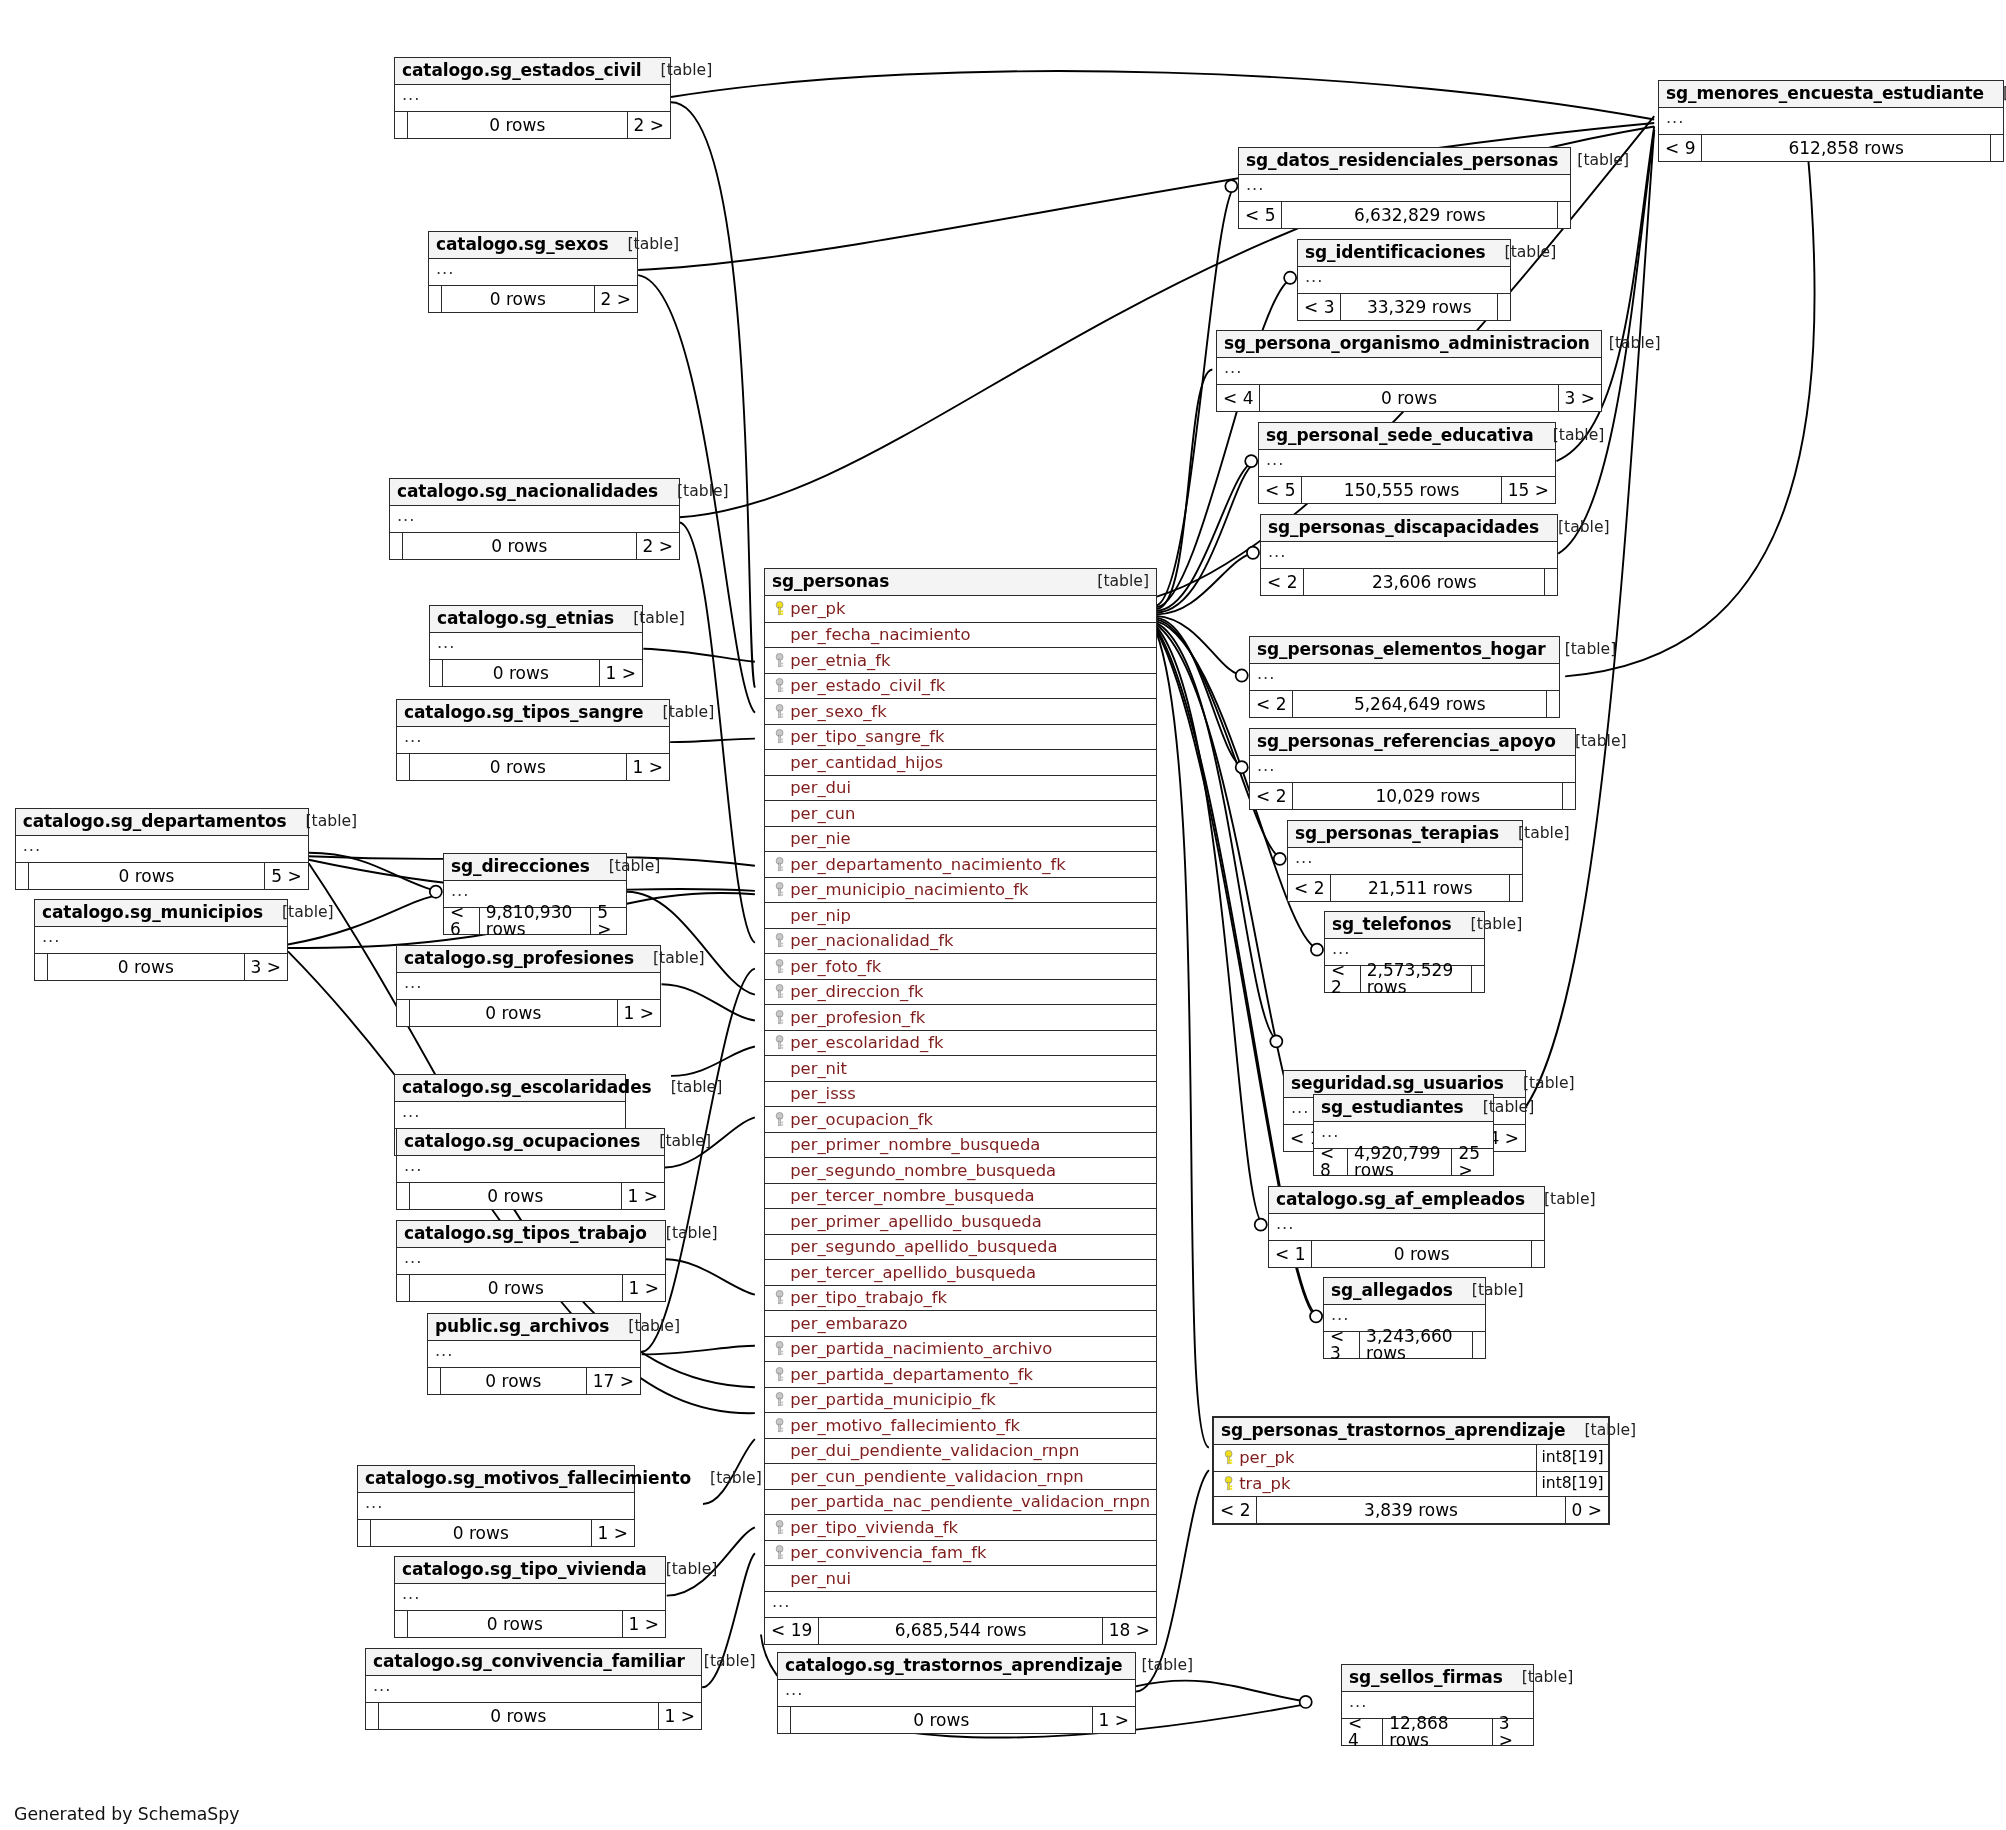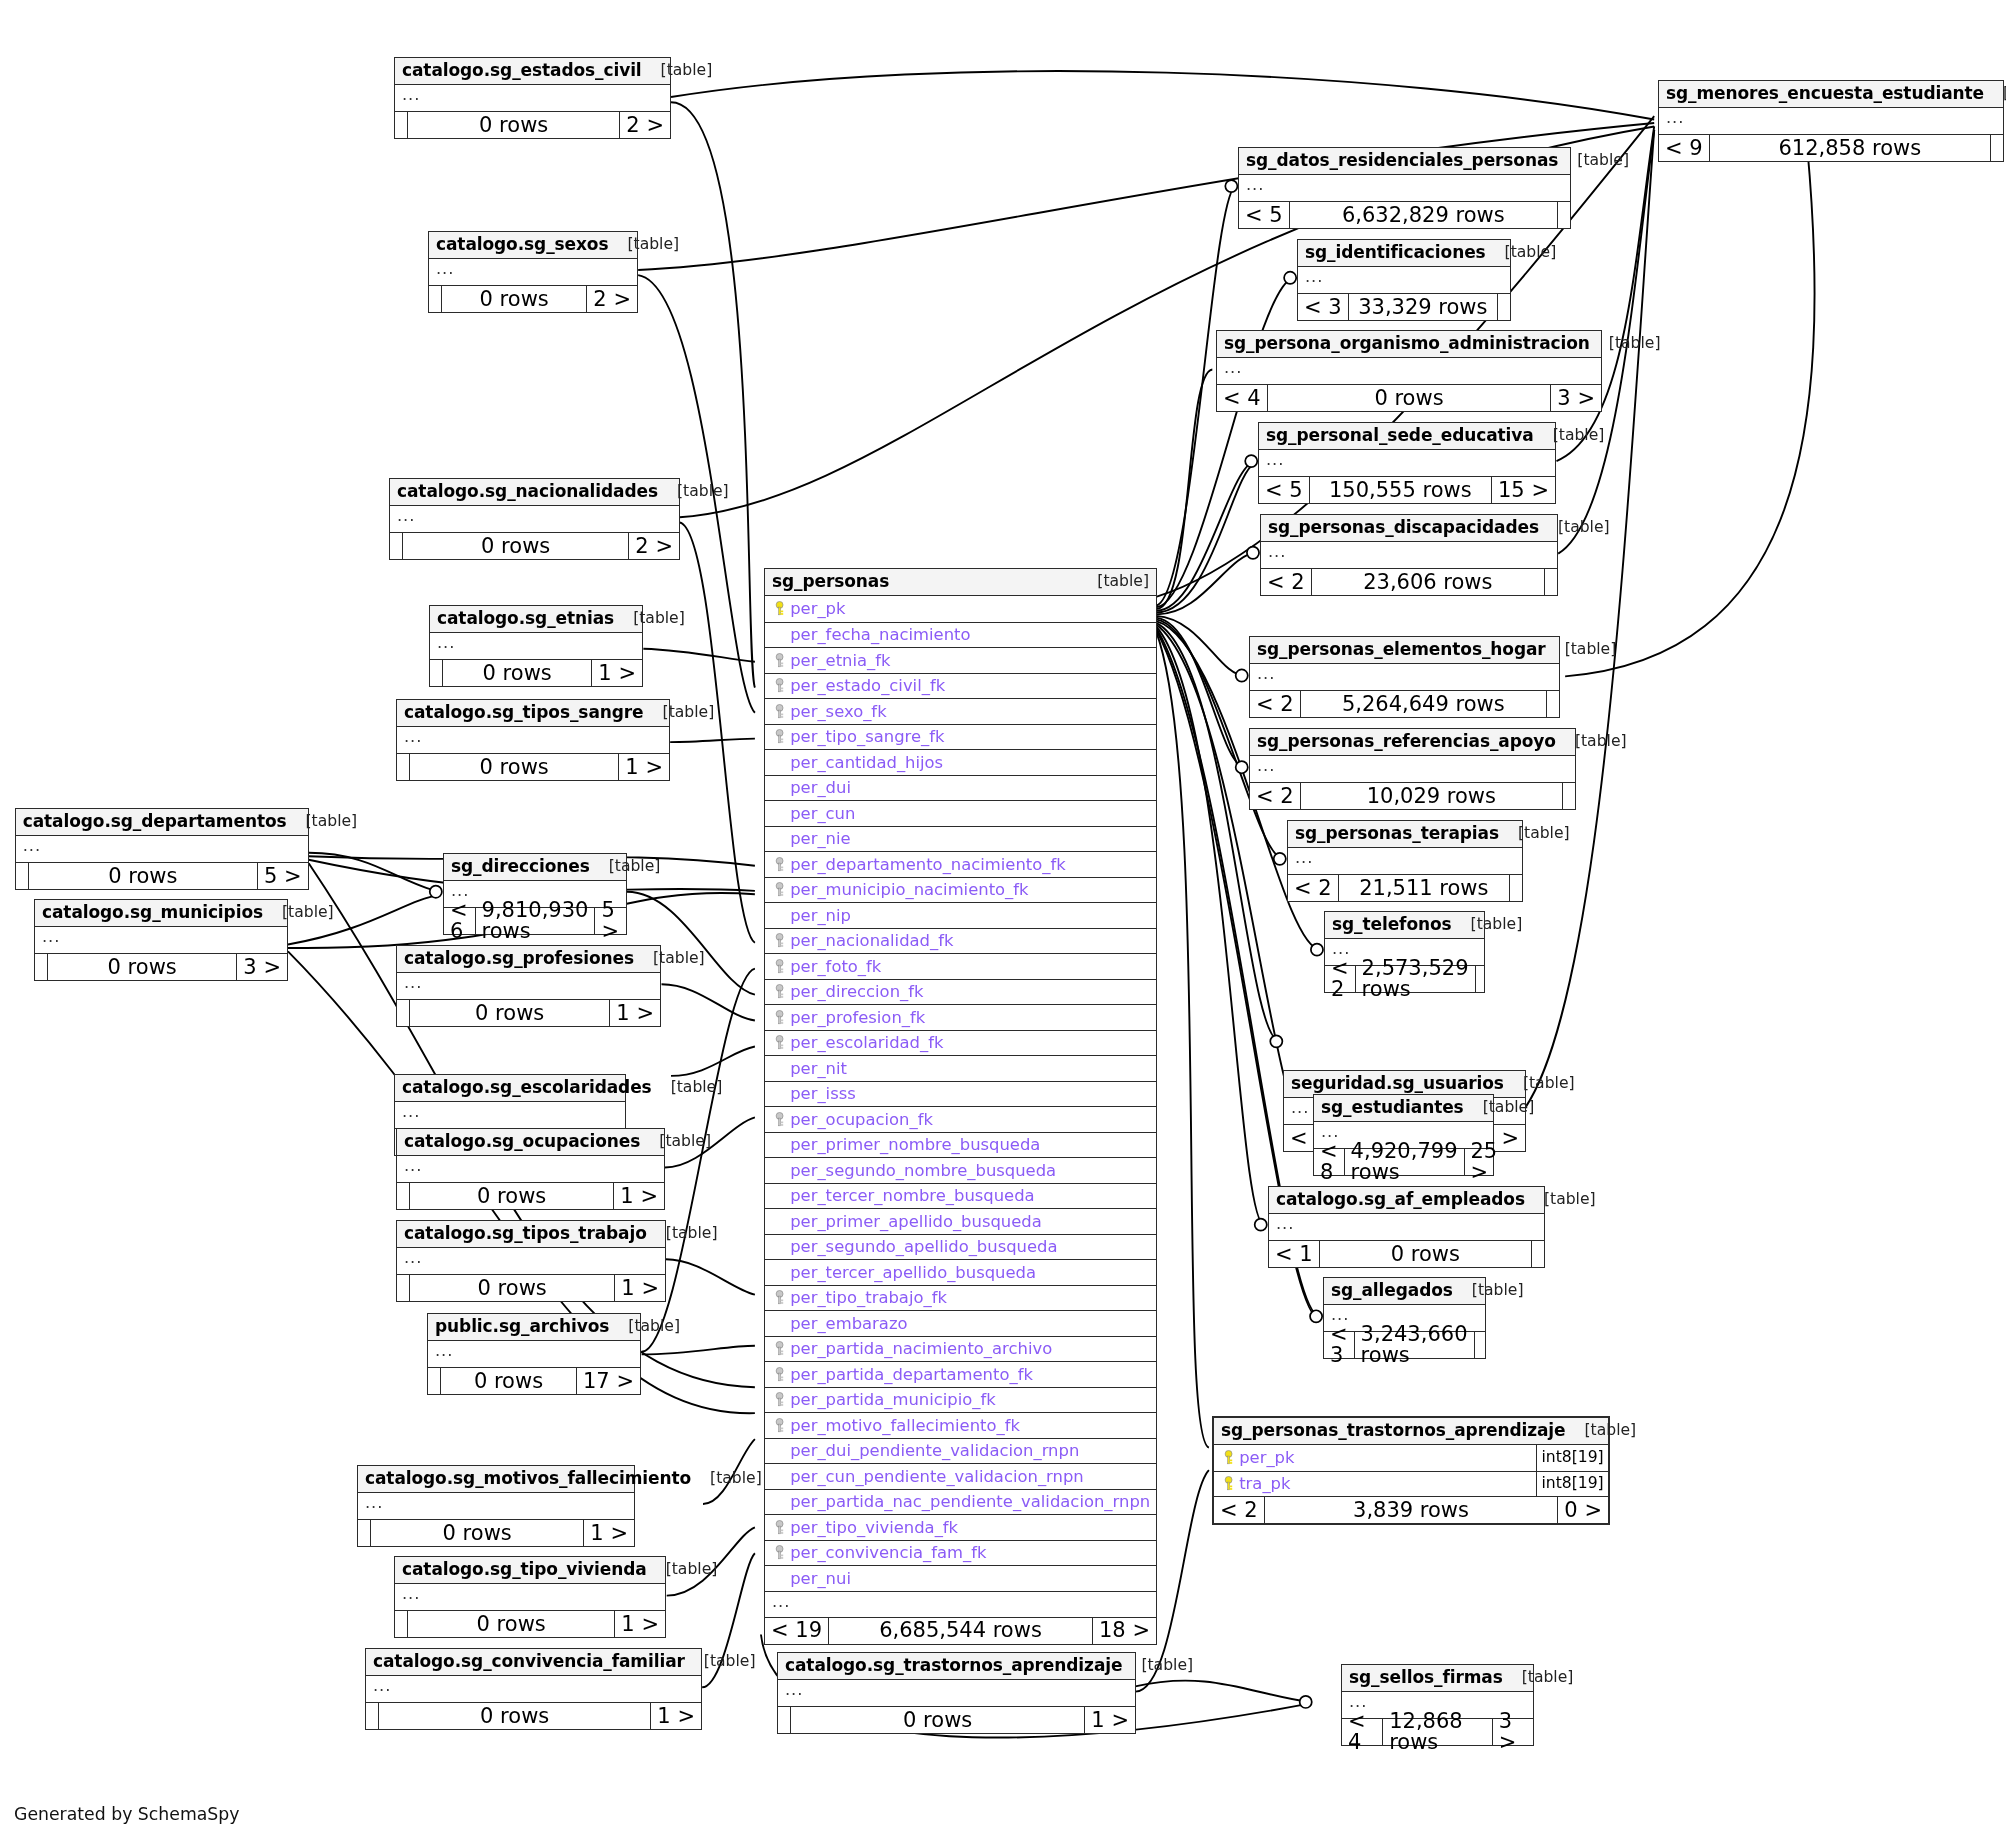--- a/index.html
+++ b/index.html
@@ -73,21 +73,21 @@
     display: flex;
     align-items: center;
     border-top: 0.9px solid #2b2b2b;
     height: 25.5px;
     box-sizing: border-box;
     padding-left: 7px;
     white-space: nowrap;
     overflow: hidden;
   }
   .col:first-child { border-top: none; }
-  .colname { font-size: 16.4px; color: #8b5cf6; }
+  .colname { font-size: 16.4px; color: #7f1d1d; }
   .coltype {
     margin-left: auto;
     border-left: 0.9px solid #2b2b2b;
     height: 100%;
     display: flex;
     align-items: center;
     padding: 0 4.3px;
     font-size: 15.6px;
     box-sizing: border-box;
   }
@@ -96,21 +96,21 @@
     display: inline-block;
     text-align: center;
     margin-right: 3.5px;
     flex: 0 0 auto;
   }
   .keyicon svg { display: block; margin: 0 auto; }
   .tfoot {
     display: flex;
     border-top: 1.7px solid #2b2b2b;
     height: 27px;
-    font-size: 21px;
+    font-size: 17px;
     box-sizing: border-box;
   }
   .tfoot > div {
     display: flex;
     align-items: center;
     box-sizing: border-box;
     height: 100%;
     padding: 0 6px;
   }
   .fleft { justify-content: flex-start; }

